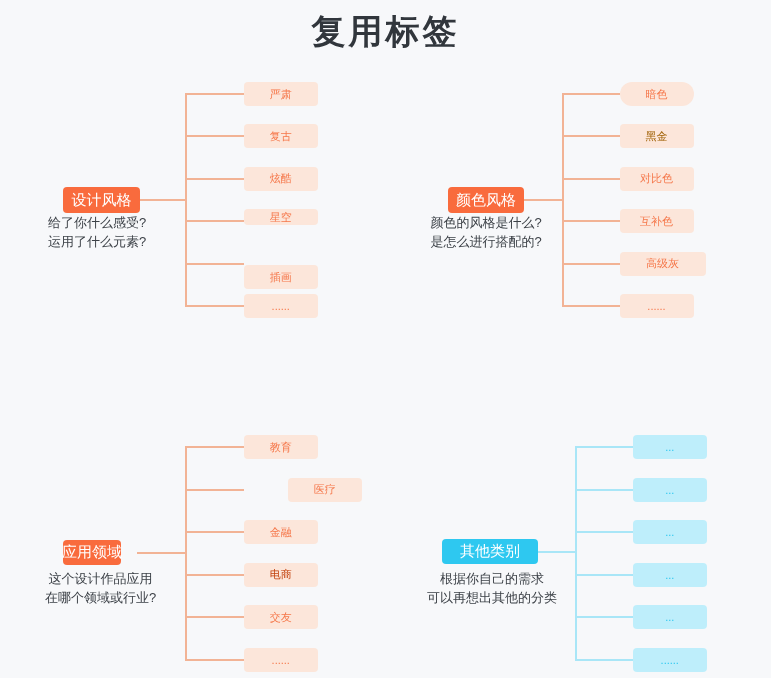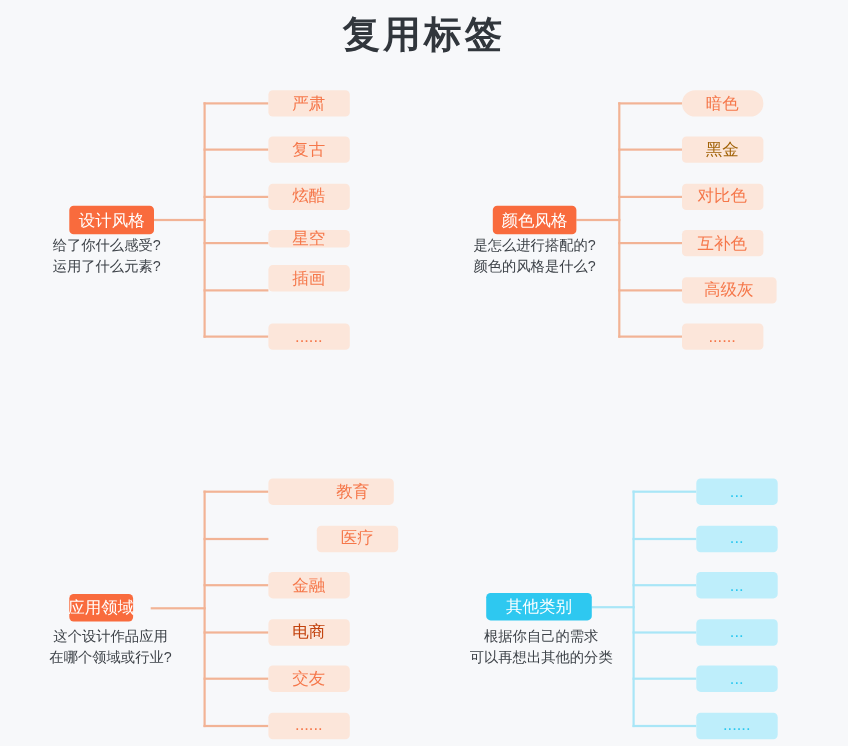--- a/index.html
+++ b/index.html
@@ -37,21 +37,21 @@
     font-size: 15px;
     display: flex;
     align-items: center;
     justify-content: center;
     white-space: nowrap;
     cursor: pointer;
   }
   .child-node {
     position: absolute;
     border-radius: 4px;
-    font-size: 15px;
+    font-size: 11px;
     display: flex;
     align-items: center;
     justify-content: center;
     white-space: nowrap;
     cursor: pointer;
   }
   .branch-desc {
     position: absolute;
     transform: translateX(-50%);
     text-align: center;
@@ -71,21 +71,21 @@
       <div class="line" style="left: 185px; top: 93px; width: 2px; height: 214px; background: rgb(242, 179, 149);"></div>
       <div class="line" style="left: 185px; top: 93px; width: 58.5px; height: 2px; background: rgb(242, 179, 149);"></div>
       <div class="child-node" style="left: 243.5px; top: 82px; width: 74.5px; height: 24px; background: rgb(252, 230, 218); color: rgb(245, 119, 74);">严肃</div>
       <div class="line" style="left: 185px; top: 135.4px; width: 58.5px; height: 2px; background: rgb(242, 179, 149);"></div>
       <div class="child-node" style="left: 243.5px; top: 124.4px; width: 74.5px; height: 24px; background: rgb(252, 230, 218); color: rgb(245, 119, 74);">复古</div>
       <div class="line" style="left: 185px; top: 177.8px; width: 58.5px; height: 2px; background: rgb(242, 179, 149);"></div>
       <div class="child-node" style="left: 243.5px; top: 166.8px; width: 74.5px; height: 24px; background: rgb(252, 230, 218); color: rgb(245, 119, 74);">炫酷</div>
       <div class="line" style="left: 185px; top: 220.2px; width: 58.5px; height: 2px; background: rgb(242, 179, 149);"></div>
       <div class="child-node" style="left: 243.5px; top: 209.2px; width: 74.5px; height: 16px; background: rgb(252, 230, 218); color: rgb(245, 119, 74);">星空</div>
       <div class="line" style="left: 185px; top: 262.6px; width: 58.5px; height: 2px; background: rgb(242, 179, 149);"></div>
-      <div class="child-node" style="left: 243.5px; top: 241px; width: 74.5px; height: 24px; background: rgb(252, 230, 218); color: rgb(245, 119, 74);">插画</div>
+      <div class="child-node" style="left: 243.5px; top: 265px; width: 74.5px; height: 24px; background: rgb(252, 230, 218); color: rgb(245, 119, 74);">插画</div>
       <div class="line" style="left: 185px; top: 305px; width: 58.5px; height: 2px; background: rgb(242, 179, 149);"></div>
       <div class="child-node" style="left: 243.5px; top: 294px; width: 74.5px; height: 24px; background: rgb(252, 230, 218); color: rgb(245, 119, 74);">......</div>
       <div class="parent-node" style="left: 63px; top: 187px; width: 77px; height: 26px; background: rgb(249, 107, 61);">设计风格</div>
       <div class="branch-desc" style="left: 97px; top: 213px;">
         <div class="desc-line">给了你什么感受?</div>
         <div class="desc-line">运用了什么元素?</div>
       </div>
     </div>
   <div class="branch">
       <div class="line" style="left: 524px; top: 199px; width: 40px; height: 2px; background: rgb(242, 179, 149);"></div>
@@ -97,29 +97,29 @@
       <div class="line" style="left: 562px; top: 177.8px; width: 57.5px; height: 2px; background: rgb(242, 179, 149);"></div>
       <div class="child-node" style="left: 619.5px; top: 166.8px; width: 74px; height: 24px; background: rgb(252, 230, 218); color: rgb(245, 119, 74);">对比色</div>
       <div class="line" style="left: 562px; top: 220.2px; width: 57.5px; height: 2px; background: rgb(242, 179, 149);"></div>
       <div class="child-node" style="left: 619.5px; top: 209.2px; width: 74px; height: 24px; background: rgb(252, 230, 218); color: rgb(245, 119, 74);">互补色</div>
       <div class="line" style="left: 562px; top: 262.6px; width: 57.5px; height: 2px; background: rgb(242, 179, 149);"></div>
       <div class="child-node" style="left: 619.5px; top: 251.6px; width: 86px; height: 24px; background: rgb(252, 230, 218); color: rgb(245, 119, 74);">高级灰</div>
       <div class="line" style="left: 562px; top: 305px; width: 57.5px; height: 2px; background: rgb(242, 179, 149);"></div>
       <div class="child-node" style="left: 619.5px; top: 294px; width: 74px; height: 24px; background: rgb(252, 230, 218); color: rgb(245, 119, 74);">......</div>
       <div class="parent-node" style="left: 448px; top: 187px; width: 76px; height: 26px; background: rgb(249, 107, 61);">颜色风格</div>
       <div class="branch-desc" style="left: 486px; top: 213px;">
+        <div class="desc-line">颜色的风格是什么?</div>
         <div class="desc-line">是怎么进行搭配的?</div>
-        <div class="desc-line">颜色的风格是什么?</div>
       </div>
     </div>
   <div class="branch">
       <div class="line" style="left: 137px; top: 551.5px; width: 50px; height: 2px; background: rgb(242, 179, 149);"></div>
       <div class="line" style="left: 185px; top: 446px; width: 2px; height: 214.5px; background: rgb(242, 179, 149);"></div>
       <div class="line" style="left: 185px; top: 446px; width: 58.5px; height: 2px; background: rgb(242, 179, 149);"></div>
-      <div class="child-node" style="left: 243.5px; top: 435px; width: 74.5px; height: 24px; background: rgb(252, 230, 218); color: rgb(245, 119, 74); padding-left: 40px;">教育</div>
+      <div class="child-node" style="left: 243.5px; top: 435px; width: 74.5px; height: 24px; background: rgb(252, 230, 218); color: rgb(245, 119, 74);">教育</div>
       <div class="line" style="left: 185px; top: 488.5px; width: 58.5px; height: 2px; background: rgb(242, 179, 149);"></div>
       <div class="child-node" style="left: 243.5px; top: 477.5px; width: 74.5px; height: 24px; background: rgb(252, 230, 218); color: rgb(245, 119, 74); margin-left: 44px;">医疗</div>
       <div class="line" style="left: 185px; top: 531px; width: 58.5px; height: 2px; background: rgb(242, 179, 149);"></div>
       <div class="child-node" style="left: 243.5px; top: 520px; width: 74.5px; height: 24px; background: rgb(252, 230, 218); color: rgb(245, 119, 74);">金融</div>
       <div class="line" style="left: 185px; top: 573.5px; width: 58.5px; height: 2px; background: rgb(242, 179, 149);"></div>
       <div class="child-node" style="left: 243.5px; top: 562.5px; width: 74.5px; height: 24px; background: rgb(252, 230, 218); color: #c2410c;">电商</div>
       <div class="line" style="left: 185px; top: 616px; width: 58.5px; height: 2px; background: rgb(242, 179, 149);"></div>
       <div class="child-node" style="left: 243.5px; top: 605px; width: 74.5px; height: 24px; background: rgb(252, 230, 218); color: rgb(245, 119, 74);">交友</div>
       <div class="line" style="left: 185px; top: 658.5px; width: 58.5px; height: 2px; background: rgb(242, 179, 149);"></div>
       <div class="child-node" style="left: 243.5px; top: 647.5px; width: 74.5px; height: 24px; background: rgb(252, 230, 218); color: rgb(245, 119, 74);">......</div>

